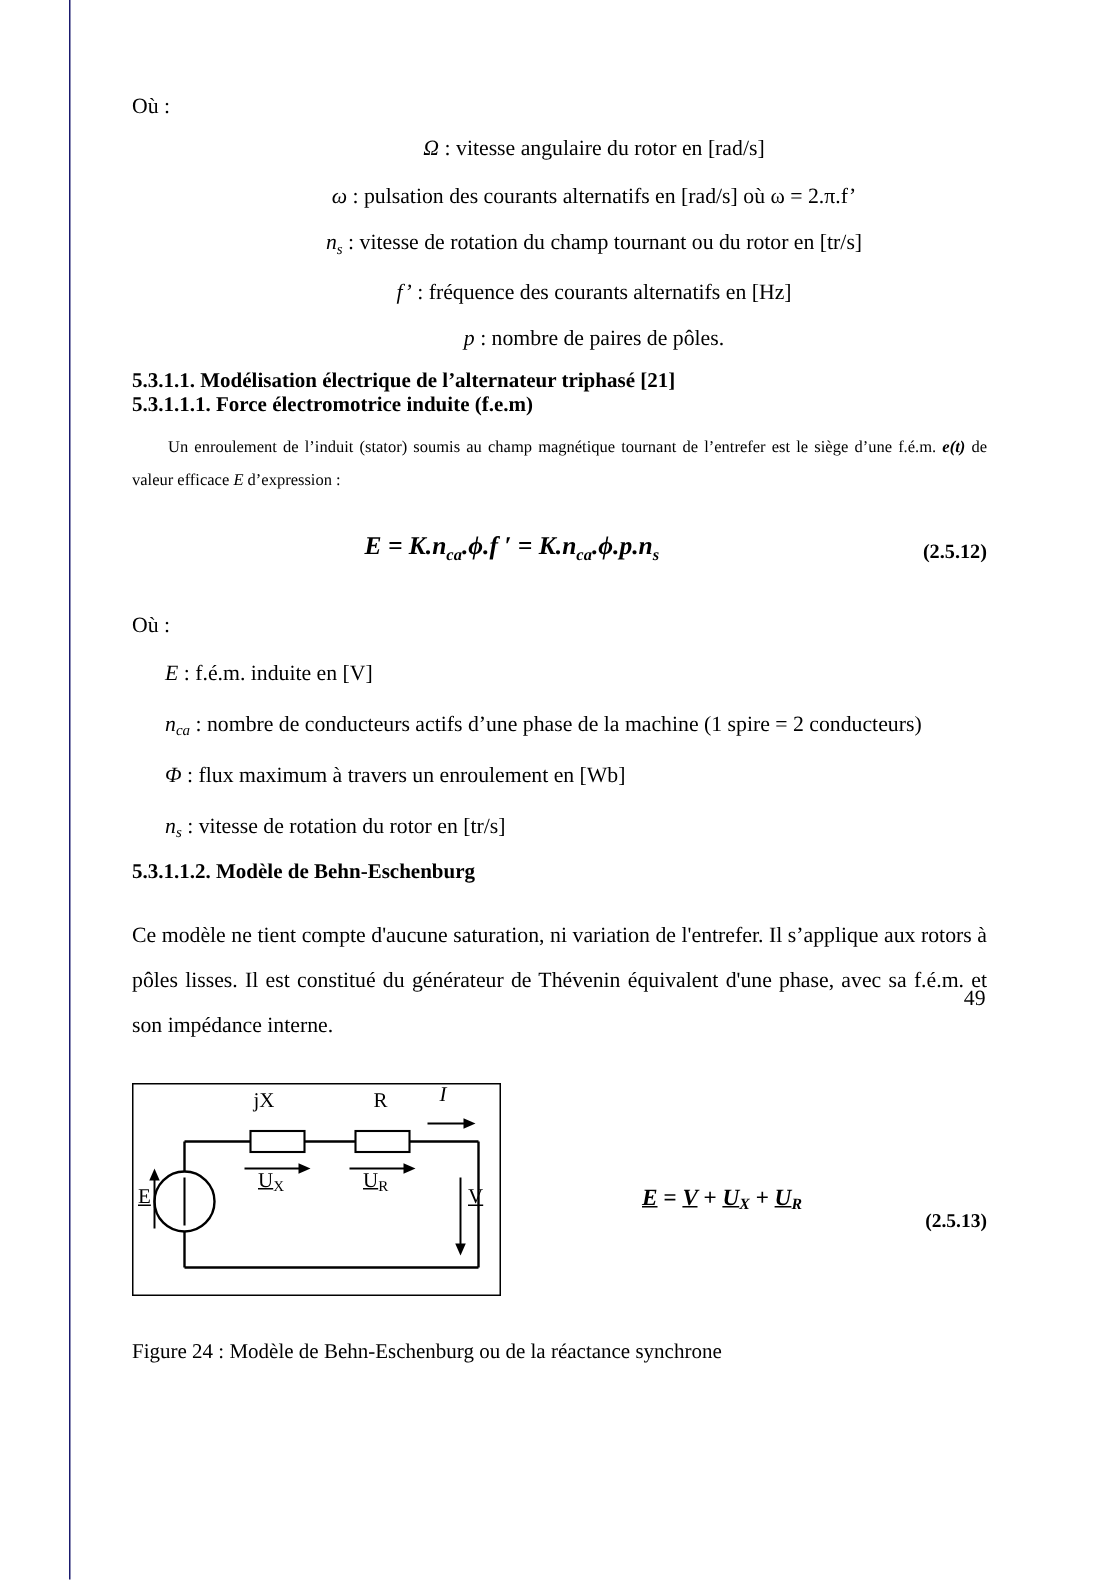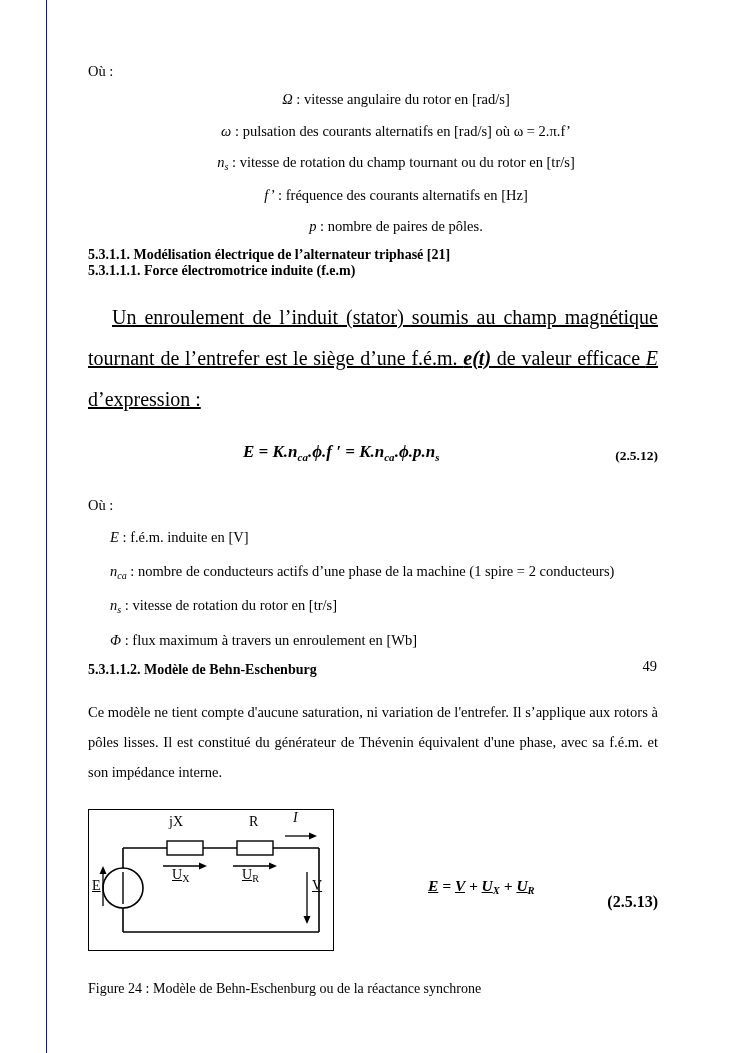--- a/index.html
+++ b/index.html
@@ -69,25 +69,24 @@
   }
   .h-5111 {
     margin-top: 20px;
     margin-left: 92px;
   }
   .h-5112 {
     margin-top: 26px;
     margin-left: 112px;
   }
   .para {
-    margin-top: 18px;
+    margin-top: 8px;
     text-align: justify;
     line-height: 2.05;
-    font-size: 20px;
-    text-decoration: underline;
+    font-size: 11px;
   }
   .para .indent { padding-left: 24px; }
   .eq-row {
     position: relative;
     margin-top: 22px;
     height: 30px;
   }
   .eq-main {
     position: absolute;
     left: 155px;
@@ -144,21 +143,21 @@
     font-size: 15.5px;
     font-style: italic;
     font-weight: bold;
   }
   .eq2 .u { text-decoration: underline; }
   .eq2 sub { font-size: 10.5px; vertical-align: -3px; }
   .eq2-num {
     position: absolute;
     right: 0px;
     top: 84px;
-    font-size: 16px;
+    font-size: 13px;
     font-weight: bold;
   }
   .fig-caption {
     margin-top: 14px;
     font-size: 14px;
   }
   .pagenum {
     position: absolute;
     right: 88px;
     bottom: 72px;
@@ -210,24 +209,24 @@
     <p class="ou ou2">Où :</p>
 
     <div class="deflist2">
       <p>
         <span class="sym">E</span><span> : f.é.m. induite en [V]</span>
       </p>
       <p>
         <span class="sym"><span>n<sub style="font-size:10px;vertical-align:-3px;">ca</sub></span></span><span> : nombre de conducteurs actifs d’une phase de la machine (1 spire = 2 conducteurs)</span>
       </p>
       <p>
+        <span class="sym">Φ</span><span> : flux maximum à travers un enroulement en [Wb]</span>
+      </p>
+      <p>
         <span class="sym"><span>n<sub style="font-size:10px;vertical-align:-3px;">s</sub></span></span><span> : vitesse de rotation du rotor en [tr/s]</span>
-      </p>
-      <p>
-        <span class="sym">Φ</span><span> : flux maximum à travers un enroulement en [Wb]</span>
       </p>
     </div>
 
     <h3 class="head h-5112">5.3.1.1.2. Modèle de Behn-Eschenburg</h3>
 
     <p class="para2">
       <span class="indent"></span><span>Ce modèle ne tient compte d'aucune saturation, ni variation de l'entrefer. Il s’applique aux rotors à pôles lisses. Il est constitué du générateur de Thévenin équivalent d'une phase, avec sa f.é.m. et son impédance interne.</span>
     </p>
 
     <div class="fig-area">

